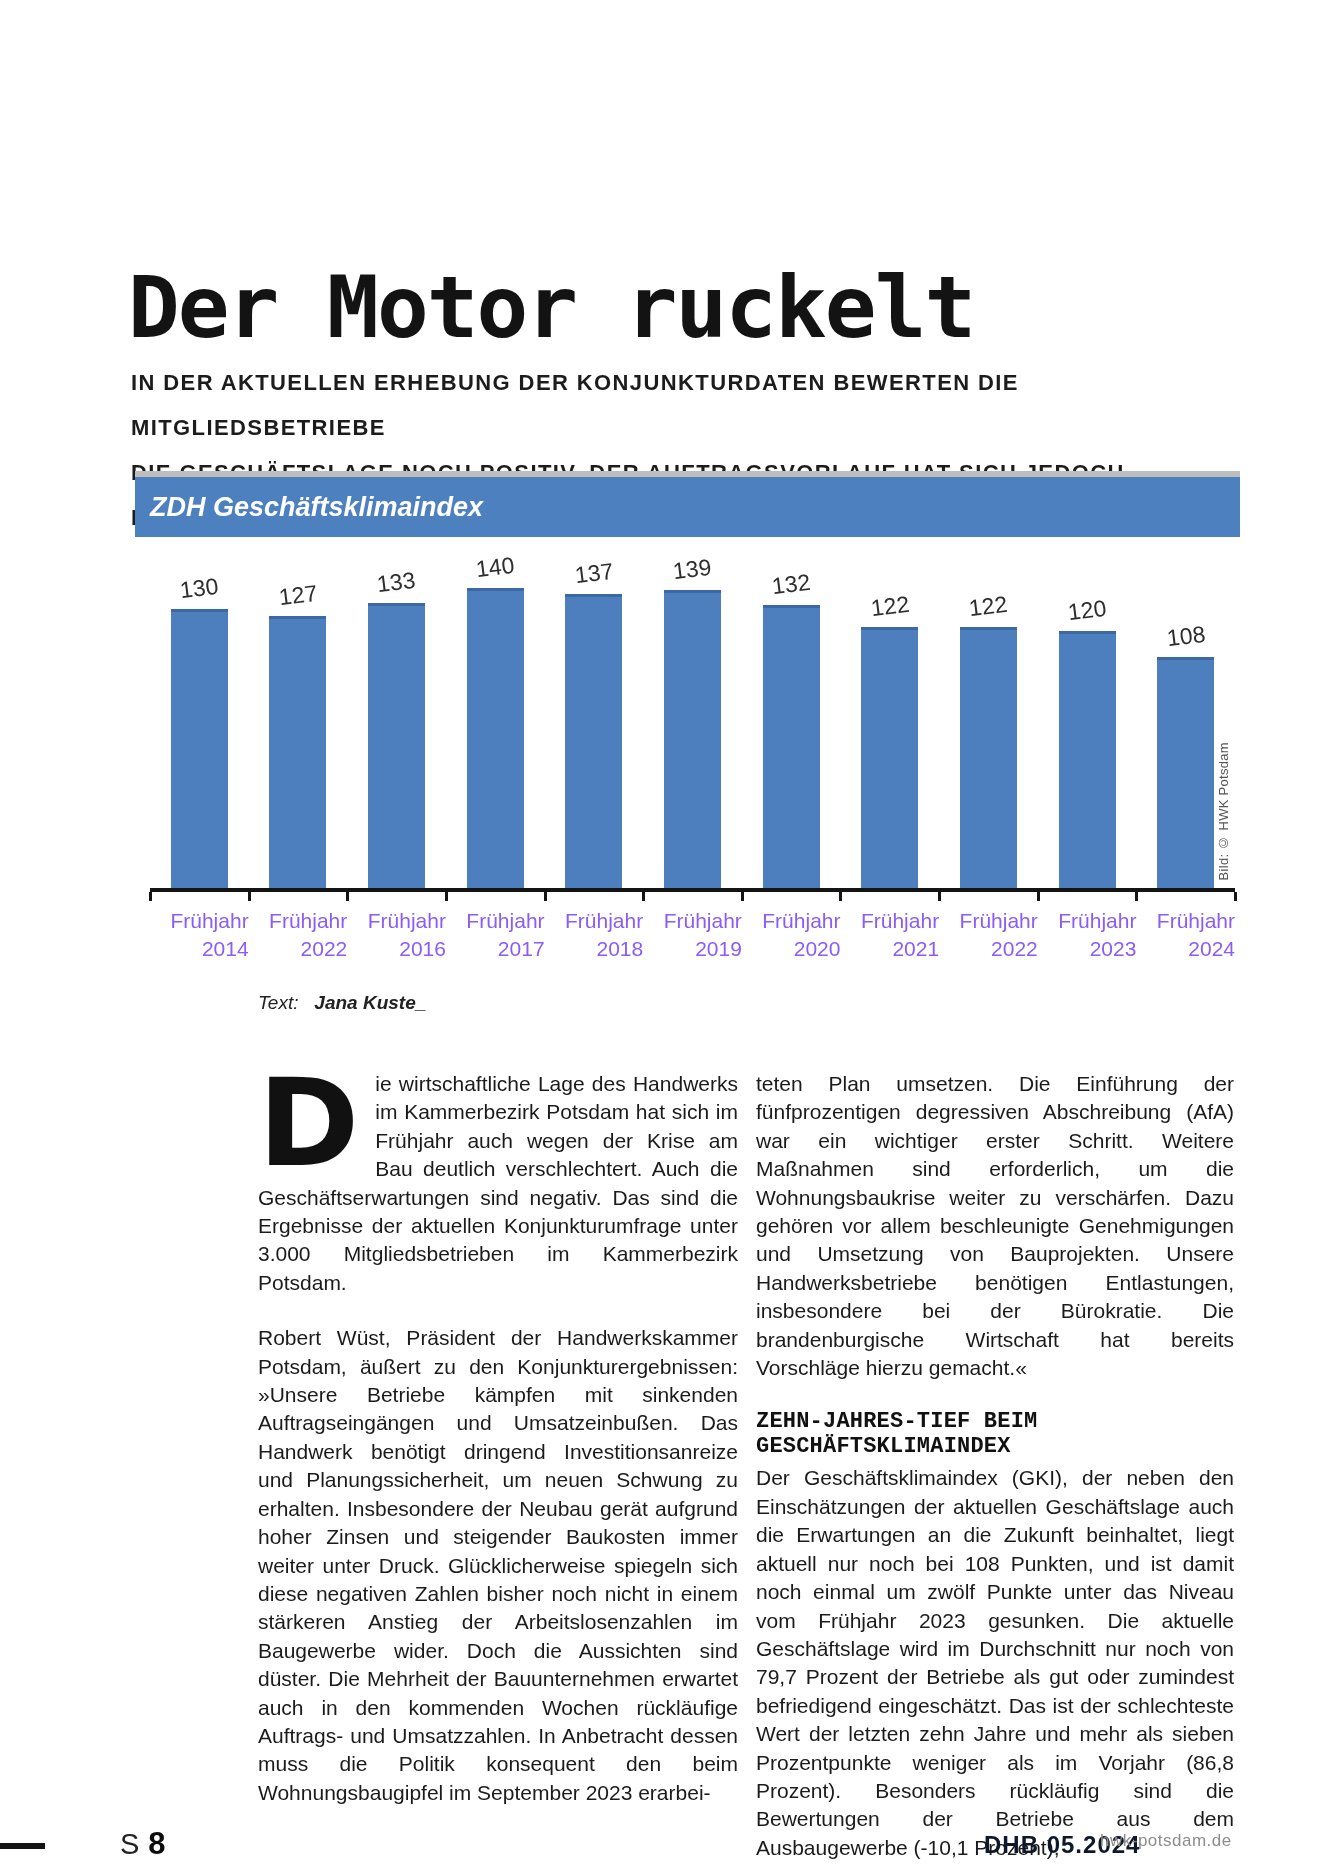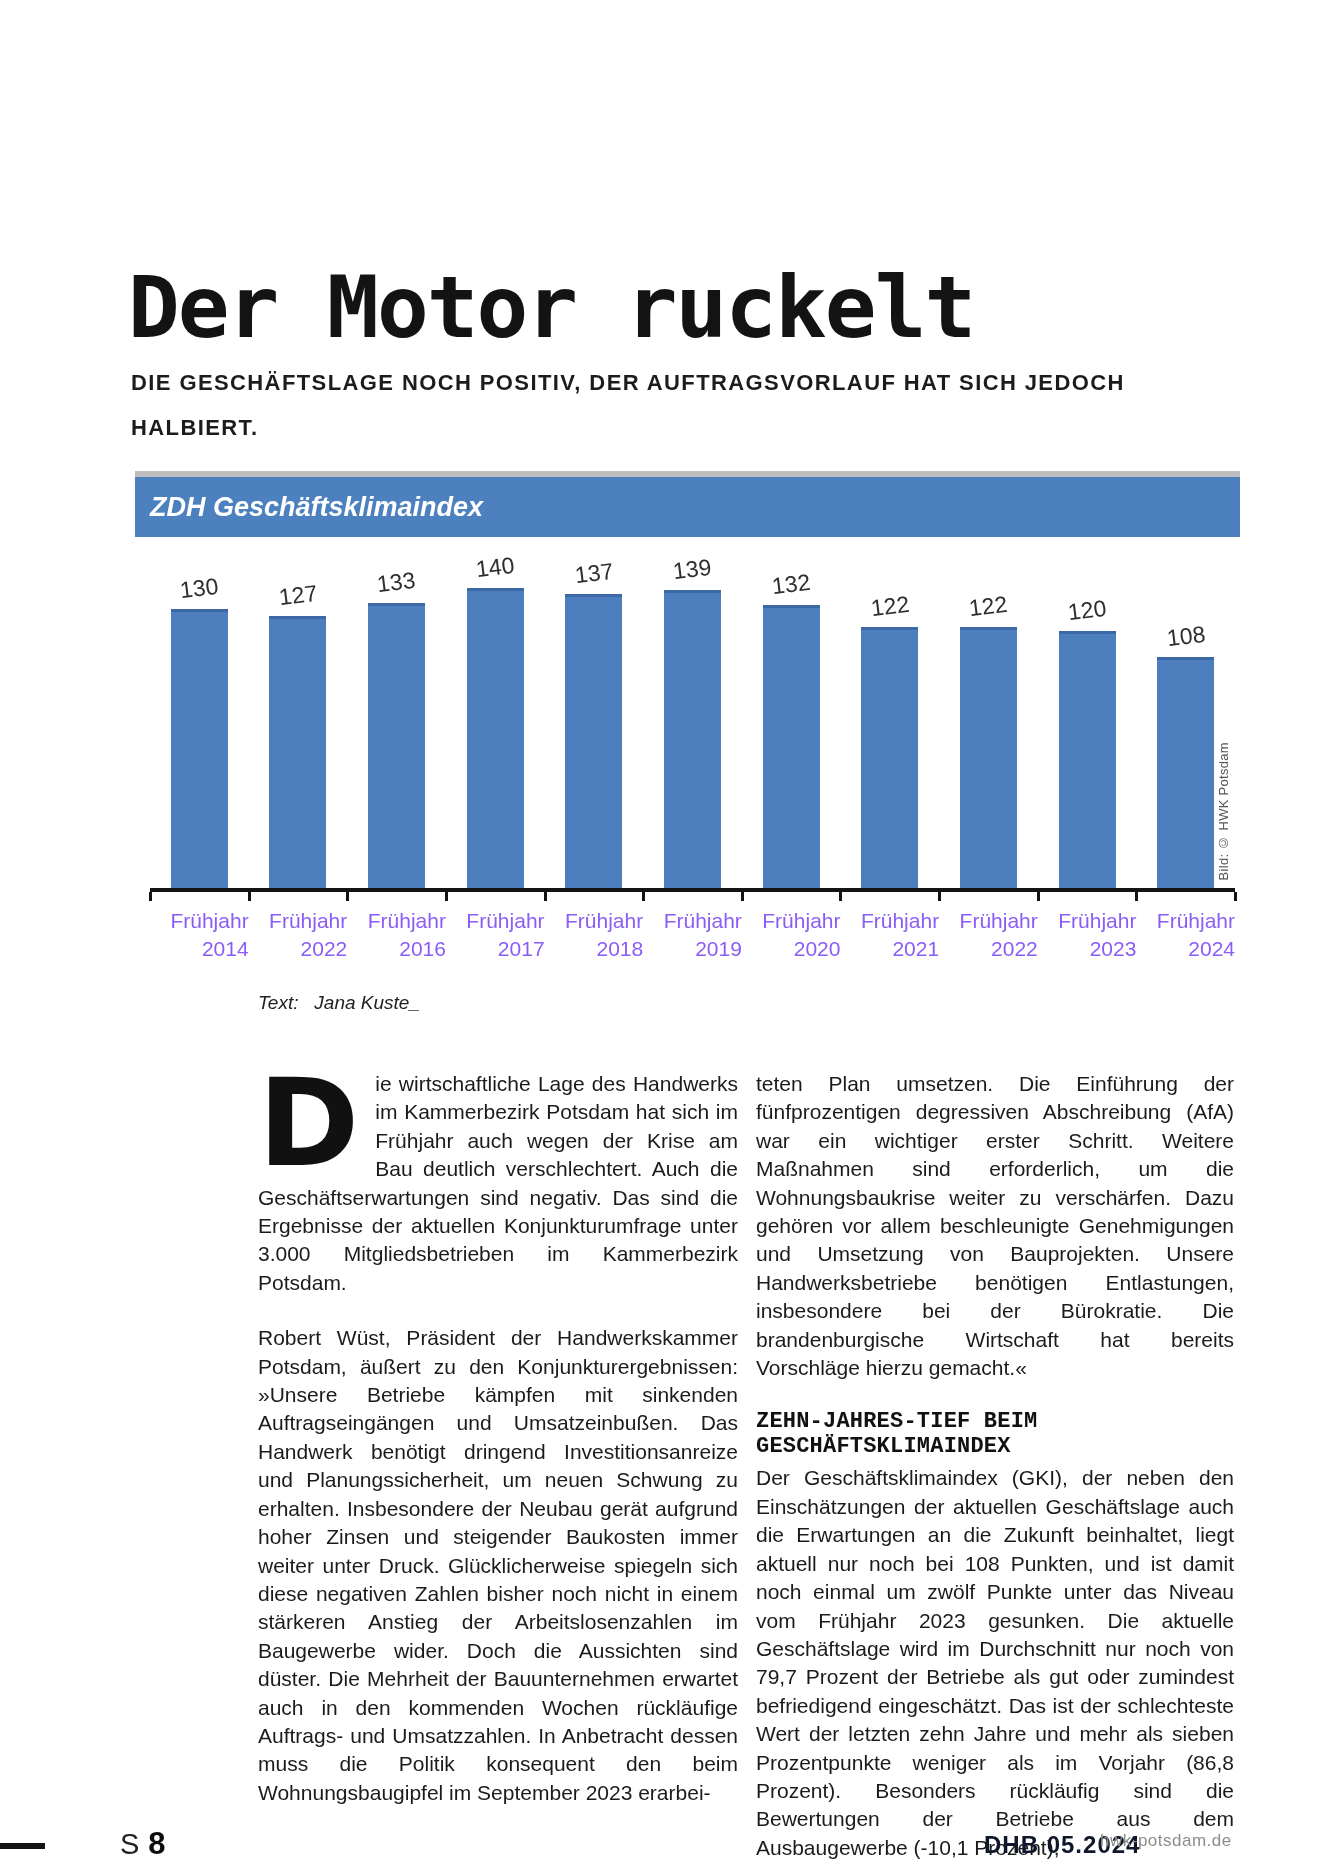--- a/index.html
+++ b/index.html
@@ -25,21 +25,21 @@
   .axis-line{position:absolute;left:15px;right:5px;top:411px;height:4px;background:#141414;}
   .axis-ticks{position:absolute;left:15px;right:5px;top:415px;height:10px;}
   .tick{position:absolute;width:3px;height:9px;background:#141414;}
   .xlabels{position:absolute;left:15px;right:5px;top:430px;display:flex;}
   .xlabel{flex:1;text-align:right;font-size:21px;line-height:28px;color:#8b5cf6;}
   .chart-credit{position:absolute;right:4px;bottom:8px;writing-mode:vertical-rl;transform:rotate(180deg);
                 font-size:13px;color:#555555;letter-spacing:0.3px;}
 
   
   .byline{position:absolute;left:258px;top:992px;font-style:italic;font-size:19px;color:#222222;}
-  .byline .author{font-weight:400;}
+  .byline .author{font-weight:700;}
 
   
   .col{position:absolute;top:1070px;}
   .col-left{left:258px;width:480px;}
   .col-right{left:756px;width:478px;}
   .col p{margin:0 0 27px 0;font-size:21px;line-height:28.4px;text-align:justify;color:#1b1b1b;}
   .dropcap{float:left;font-family:"DejaVu Sans",sans-serif;font-weight:700;font-size:122px;
            line-height:0.78;margin:6px 16px 0 0;color:#111111;}
   .subhead{font-weight:700;font-size:22px;letter-spacing:0.2px;color:#111111;margin:8px 0 5px 0;font-family:Liberation Mono, monospace;}
 
@@ -52,20 +52,21 @@
   .footer-site{position:absolute;left:1100px;top:1831px;font-size:17px;letter-spacing:0.5px;color:#8c8c8c;}
 </style>
 </head>
 <body>
 
 <div class="page">
 
   <h1 class="headline">Der Motor ruckelt</h1>
 
   <div class="standfirst">
+    <div>IN DER AKTUELLEN ERHEBUNG DER KONJUNKTURDATEN BEWERTEN DIE MITGLIEDSBETRIEBE</div>
     <div>DIE GESCHÄFTSLAGE NOCH POSITIV, DER AUFTRAGSVORLAUF HAT SICH JEDOCH HALBIERT.</div>
   </div>
 
   <div class="chart-topline"></div>
 
   <div class="chart-panel">
     <div class="chart-header" style="background: rgb(77, 128, 191); color: rgb(255, 255, 255); font-style: italic;">ZDH Geschäftsklimaindex</div>
     <div class="chart-plot">
       <div class="bars-row" id="bars-row">
           <div class="bar-cell">

